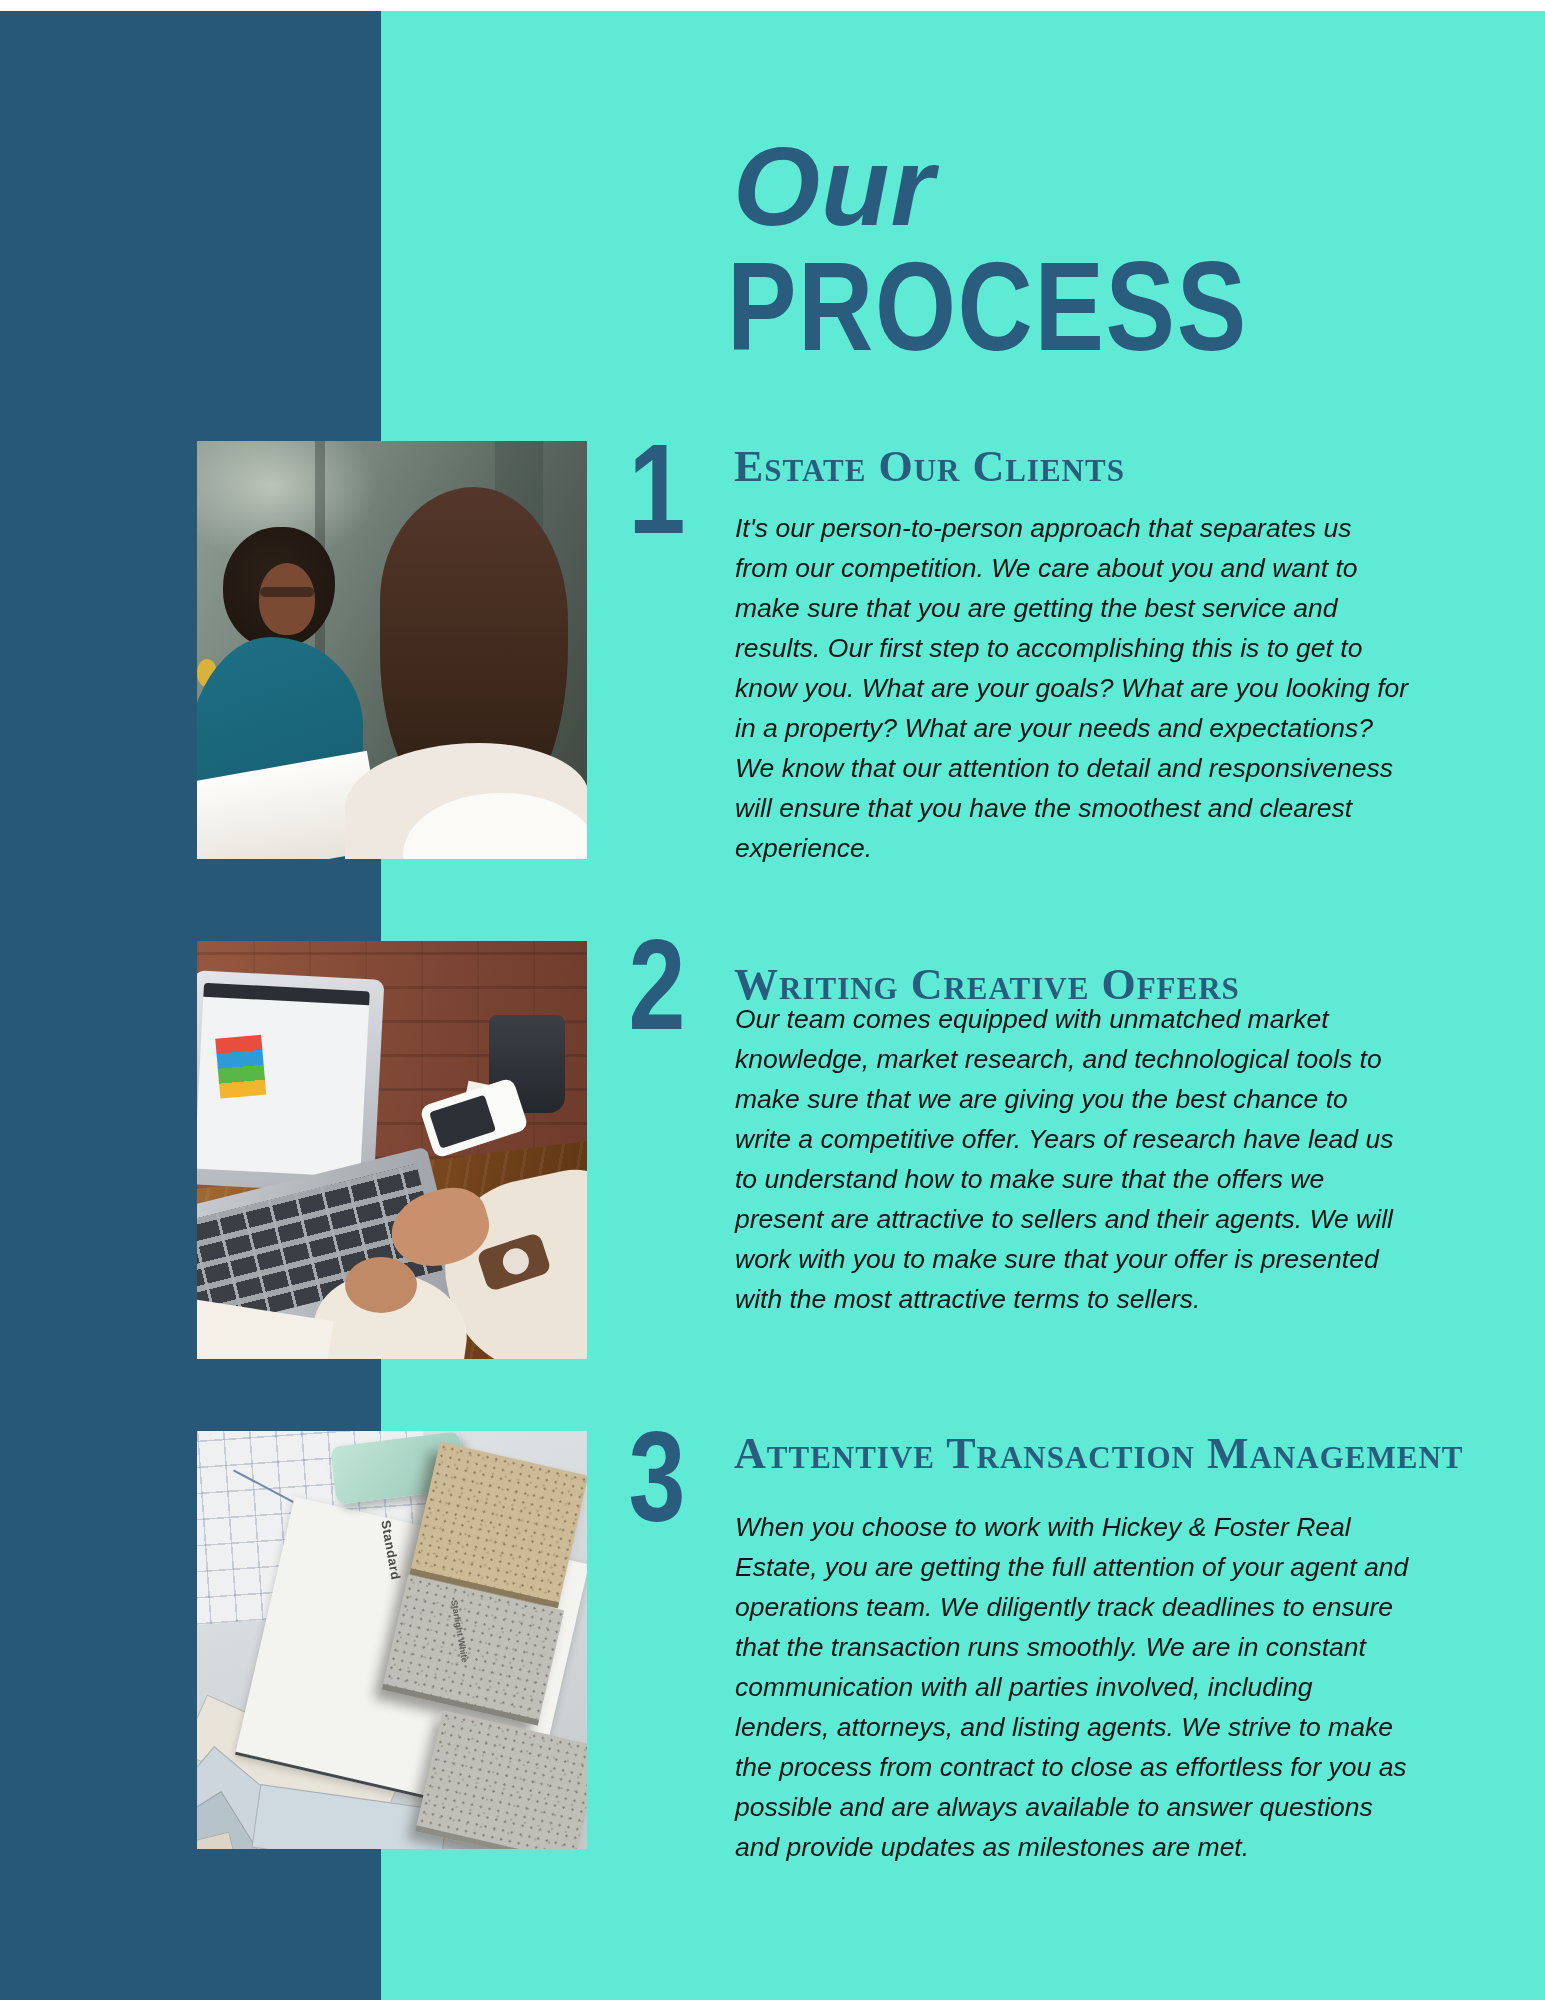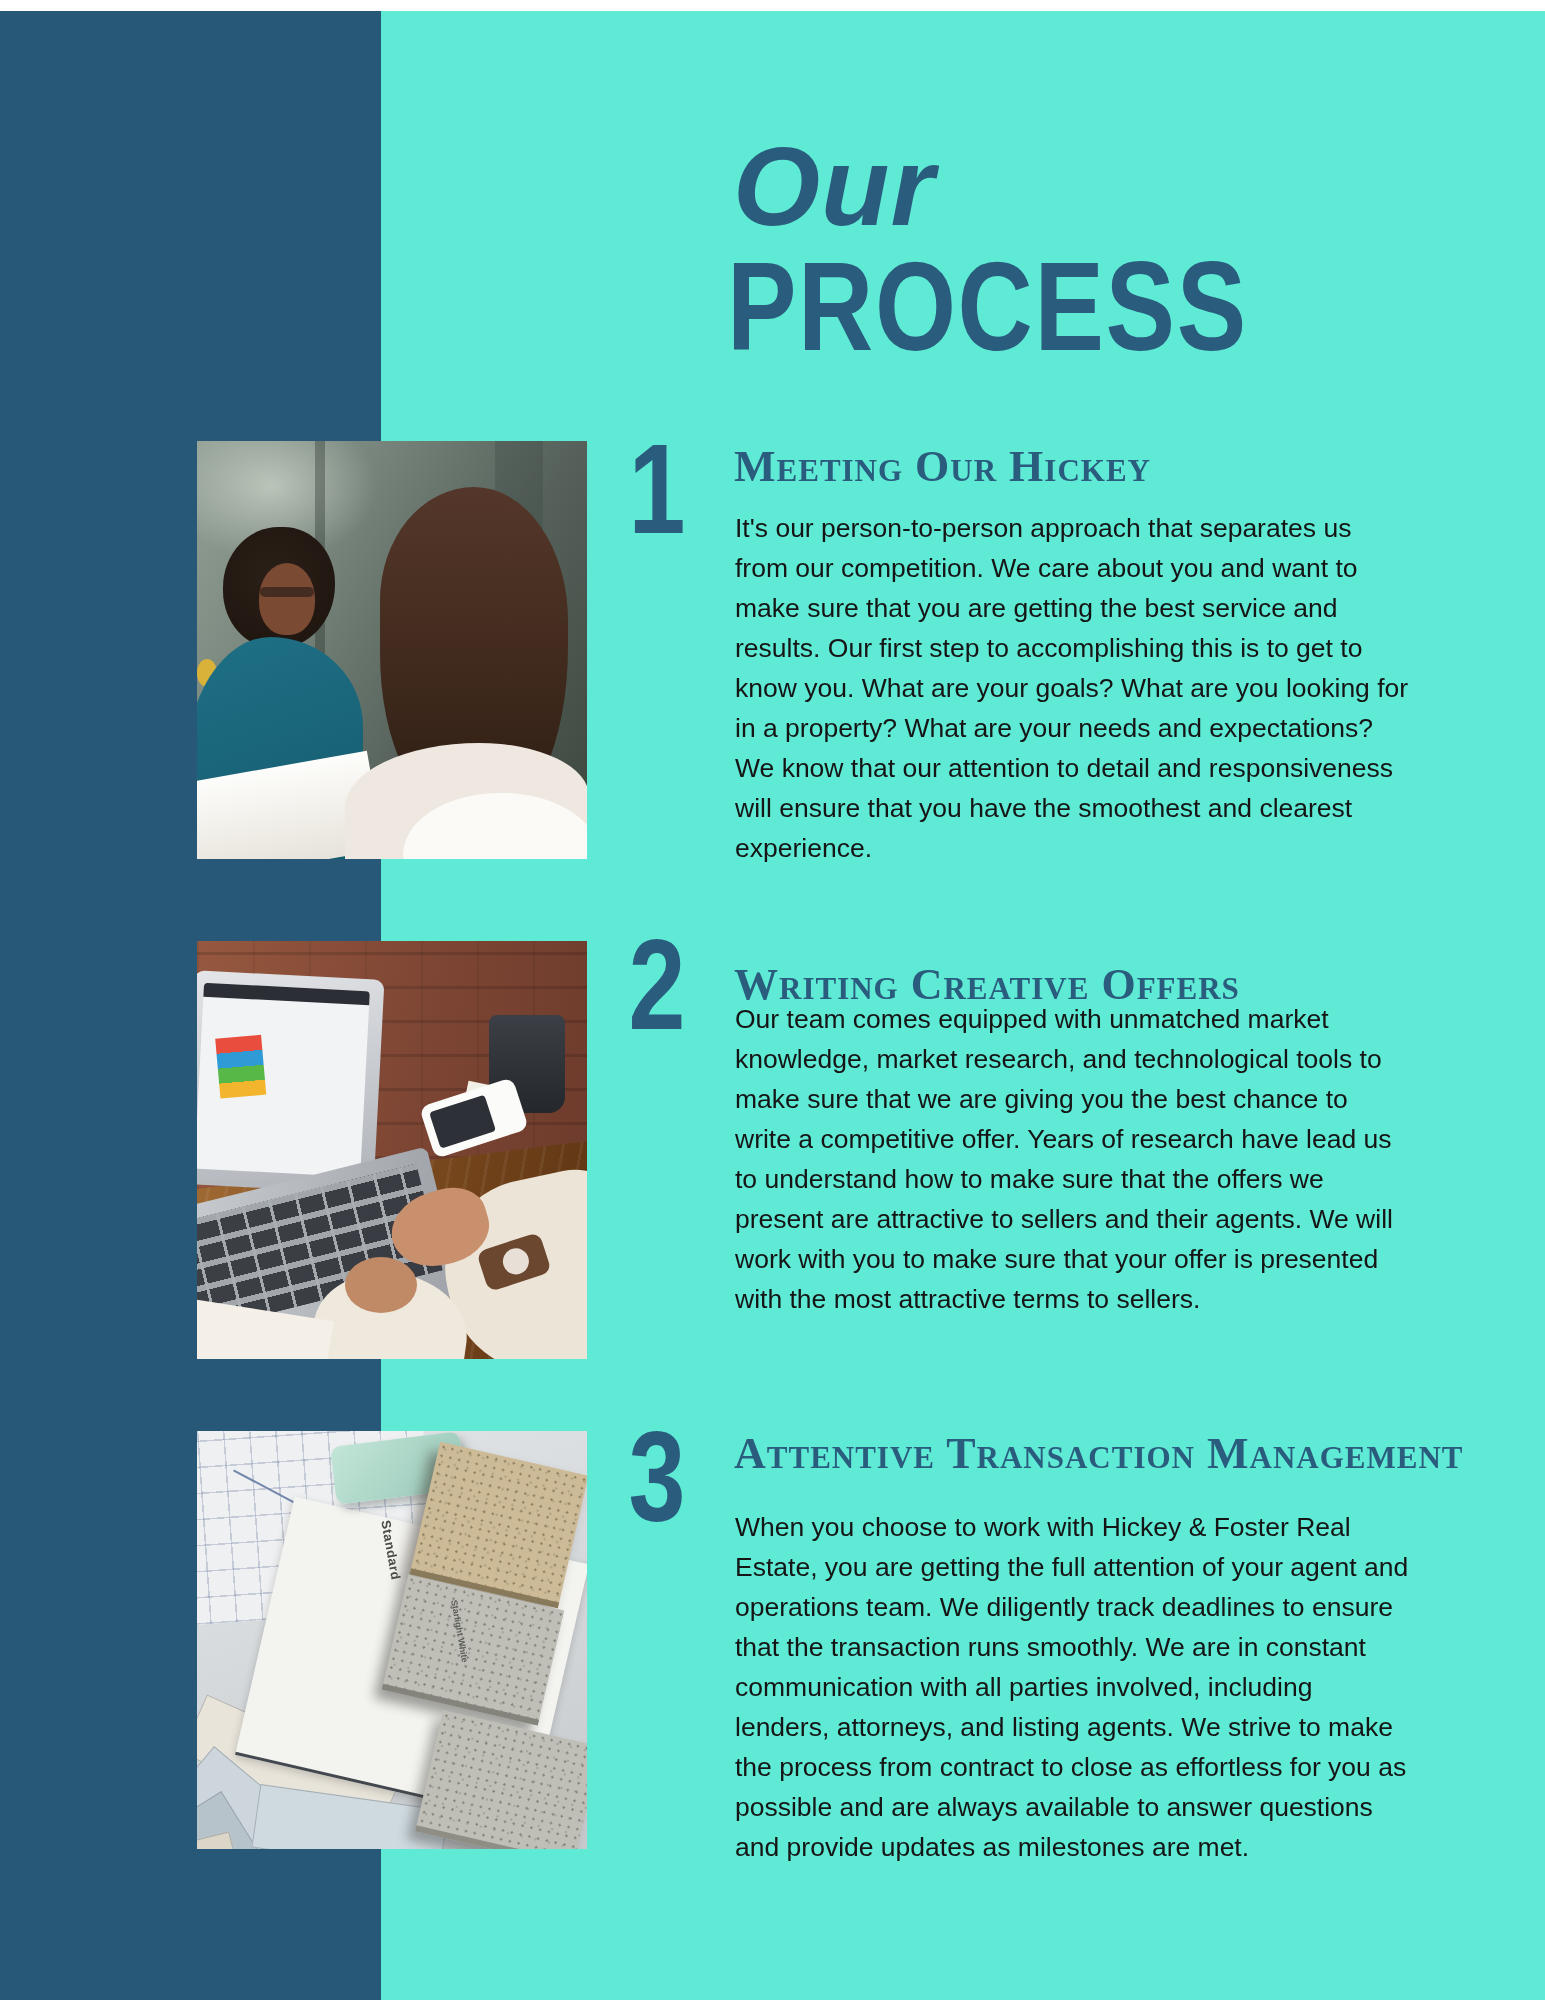--- a/index.html
+++ b/index.html
@@ -27,21 +27,21 @@
     font-size:128px;line-height:1;font-weight:bold;color:#2a5c7e;
     transform:scaleX(0.8);transform-origin:center top;
   }
   .heading{
     position:absolute;left:734px;margin:0;white-space:nowrap;
     font-family:"Liberation Serif",serif;font-variant:small-caps;
     font-weight:bold;font-size:44px;line-height:1;letter-spacing:1px;color:#2a5c7e;
   }
   .btext{
     position:absolute;left:735px;width:676px;margin:0;
-    font-size:26.5px;line-height:40px;color:#151515;
+    font-size:26.5px;line-height:40px;color:#151515;font-style:italic;
   }
   .s1 .photo{top:430px}.s1 .num{top:414px}.s1 .heading{top:434px}.s1 .btext{top:497px}
   .s2 .photo{top:930px}.s2 .num{top:910px}.s2 .heading{top:952px}.s2 .btext{top:988px}
   .s3 .photo{top:1420px}.s3 .num{top:1402px}.s3 .heading{top:1421px}.s3 .btext{top:1496px}
   .photo *{position:absolute;}
   
   .p1-bg{inset:0;background:linear-gradient(118deg,#93a095 0%,#77857c 30%,#55615a 62%,#3c463f 100%);}
   .p1-glare{left:-30px;top:-30px;width:210px;height:150px;border-radius:50%;
     background:radial-gradient(closest-side,rgba(232,238,226,.55),rgba(232,238,226,0));}
   .p1-frame1{left:118px;top:0;width:10px;height:418px;background:rgba(35,42,38,.35);}
@@ -133,21 +133,21 @@
       <div class="p1-hairR"></div>
       <div class="p1-hairL"></div>
       <div class="p1-faceL"></div>
       <div class="p1-glasses"></div>
       <div class="p1-topTeal"></div>
       <div class="p1-table"></div>
       <div class="p1-shoulderR"></div>
       <div class="p1-chair"></div>
     </div>
     <div class="num">1</div>
-    <h2 class="heading">Meeting Our Hickey</h2>
+    <h2 class="heading">Estate Our Clients</h2>
     <p class="btext">It's our person-to-person approach that separates us from our competition. We care about you and want to make sure that you are getting the best service and results. Our first step to accomplishing this is to get to know you. What are your goals? What are you looking for in a property? What are your needs and expectations? We know that our attention to detail and responsiveness will ensure that you have the smoothest and clearest experience.</p>
   </section>
 
   <section class="s2">
     <div class="photo">
       <div class="p2-brick"></div>
       <div class="p2-desk"></div>
       <div class="p2-mug"></div>
       <div class="p2-tag"></div>
       <div class="p2-screen">

